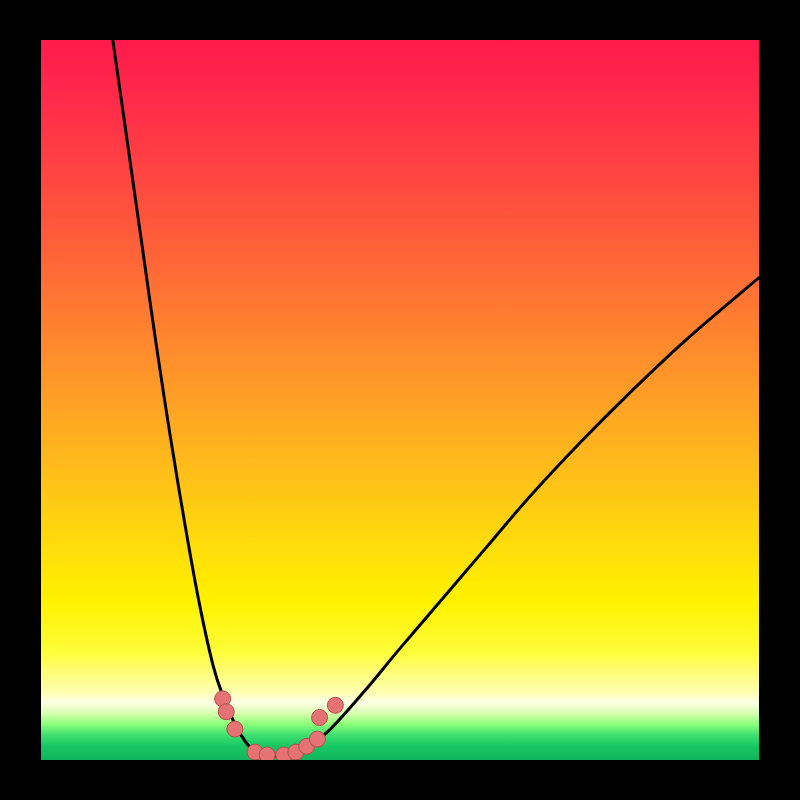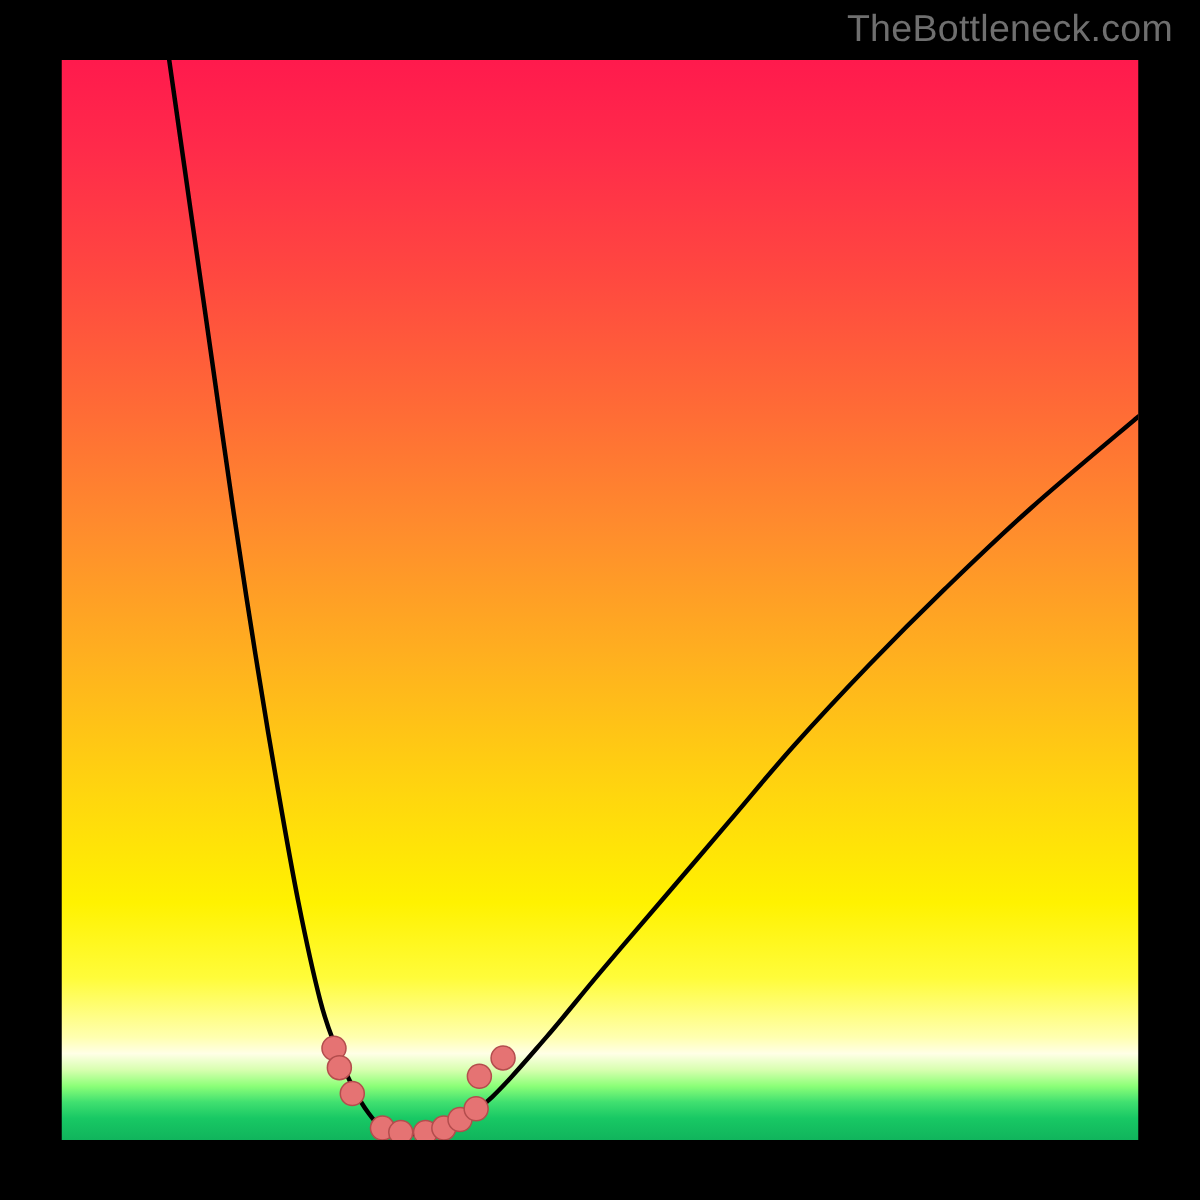--- a/index.html
+++ b/index.html
@@ -82,15 +82,14 @@
         <circle cx="226.17" cy="714.96" r="8" fill="#e57373" stroke="#b34d4d" stroke-width="1"></circle>
         <circle cx="242.68399999999997" cy="714.96" r="8" fill="#e57373" stroke="#b34d4d" stroke-width="1"></circle>
         <circle cx="254.89" cy="712.08" r="8" fill="#e57373" stroke="#b34d4d" stroke-width="1"></circle>
         <circle cx="265.66" cy="706.32" r="8" fill="#e57373" stroke="#b34d4d" stroke-width="1"></circle>
         <circle cx="276.43" cy="699.12" r="8" fill="#e57373" stroke="#b34d4d" stroke-width="1"></circle>
         <circle cx="278.58399999999995" cy="677.52" r="8" fill="#e57373" stroke="#b34d4d" stroke-width="1"></circle>
         <circle cx="294.38" cy="665.28" r="8" fill="#e57373" stroke="#b34d4d" stroke-width="1"></circle>
       </svg>
   </div>
 
-  <div class="watermark">TheBottleneck.com</div>
 
 </div>
 
 </body></html>

